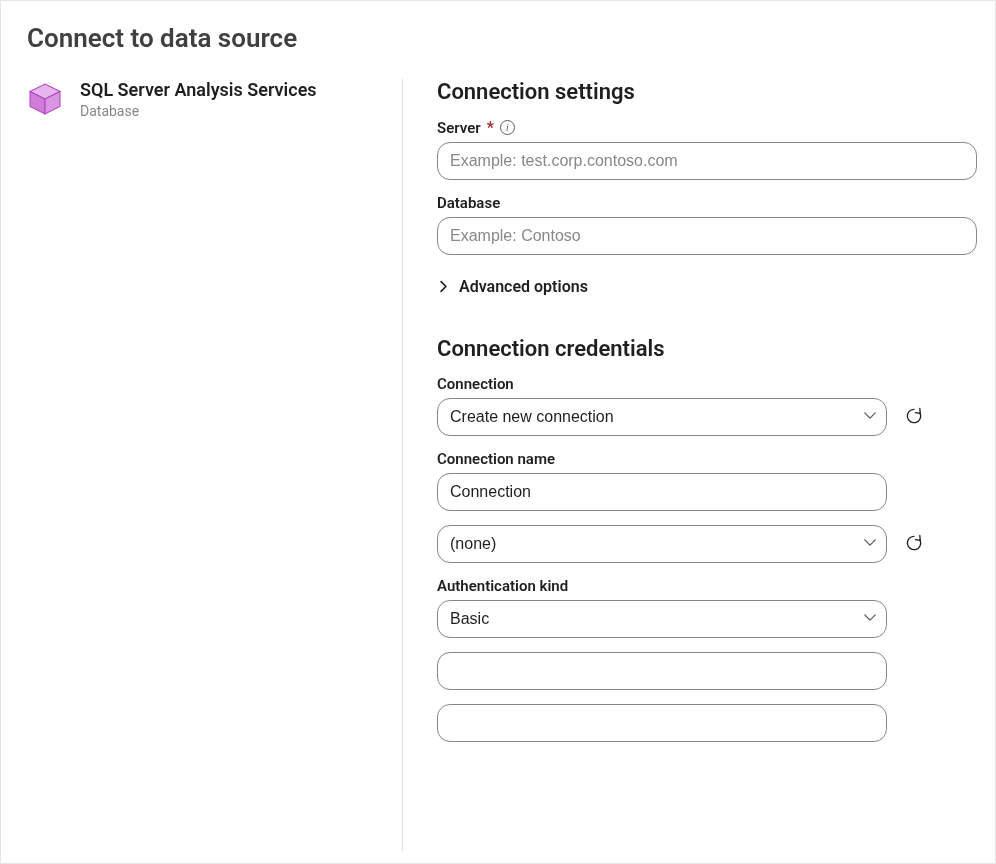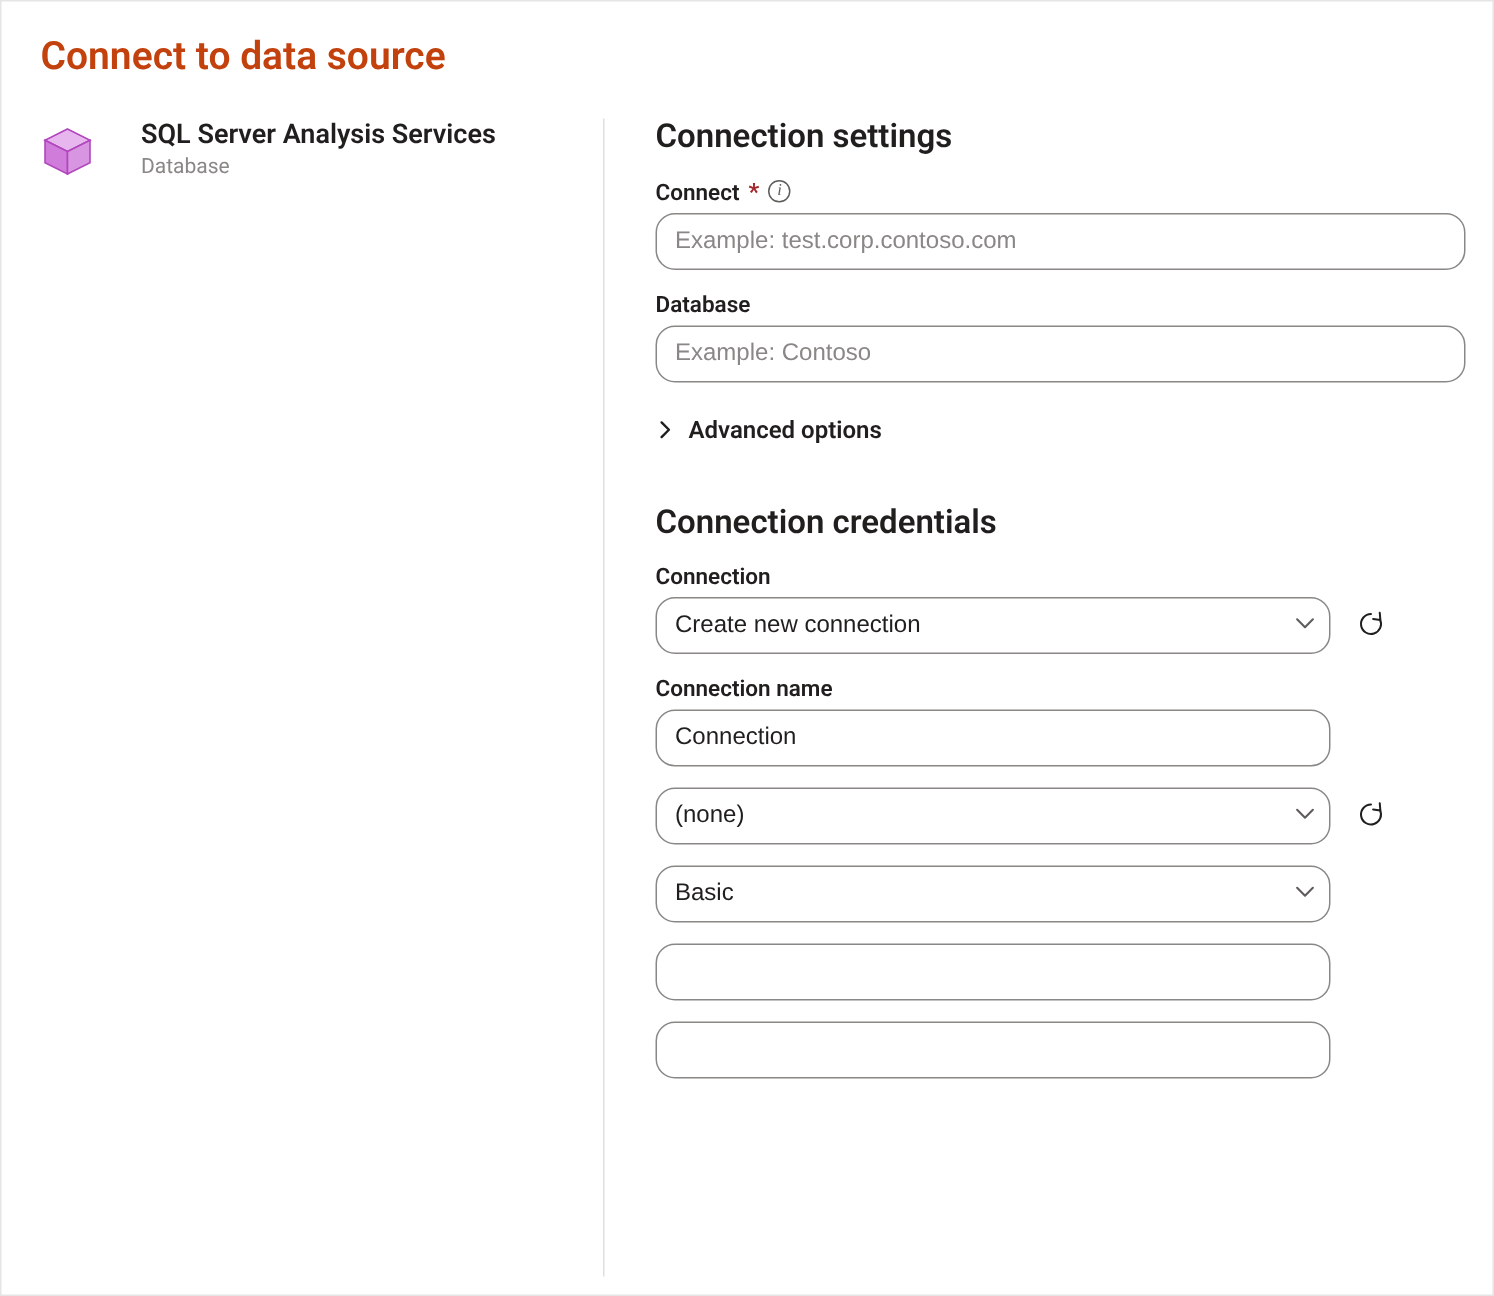--- a/index.html
+++ b/index.html
@@ -14,34 +14,34 @@
     height: 864px;
     border: 1px solid #e5e5e5;
     padding: 20px 26px 0 26px;
     position: relative;
     overflow: hidden;
   }
   .page-title {
     font-size: 26px;
     font-weight: 600;
     margin: 2px 0 26px 0;
-    color: #c2410c;
+    color: #404040;
   }
   .split {
     display: flex;
     align-items: stretch;
     height: calc(100% - 70px);
   }
   .left-col {
     width: 376px;
     flex: 0 0 376px;
     border-right: 1px solid #e1dfdd;
     padding-right: 20px;
   }
-  .source-row { display: flex; gap: 31px; align-items: flex-end; }
+  .source-row { display: flex; gap: 17px; align-items: center; }
   .cube-icon { width: 36px; height: 36px; flex: 0 0 36px; }
   .source-title { font-size: 18px; font-weight: 600; color: #201f1e; line-height: 1.2; }
   .source-sub   { font-size: 14px; color: #8a8886; margin-top: 2px; }
   .right-col {
     flex: 1 1 auto;
     padding-left: 34px;
   }
   h2.section {
     font-size: 22px;
     font-weight: 600;
@@ -116,21 +116,21 @@
         </div>
       </div>
     </div>
 
     <div class="right-col">
 
       <h2 class="section">Connection settings</h2>
 
       <div class="field">
         <div class="label-row">
-          <span class="label">Connect</span>
+          <span class="label">Server</span>
           <span class="req">*</span>
           <span class="info-icon">i</span>
         </div>
         <input class="text-input wide" type="text" placeholder="Example: test.corp.contoso.com" style="">
       </div>
 
       <div class="field">
         <div class="label-row">
           <span class="label">Database</span>
         </div>
@@ -194,20 +194,23 @@
               <svg viewBox="0 0 24 24" width="20" height="20">
                   <path d="M12 4 a8 8 0 1 0 7.2 4.5" fill="none" stroke="#201f1e" stroke-width="1.6" stroke-linecap="round"></path>
                   <path d="M19 3 L19.5 8.8 L13.7 8" fill="none" stroke="#201f1e" stroke-width="1.6" stroke-linecap="round" stroke-linejoin="round"></path>
                 </svg>
             </span>
           </button>
         </div>
       </div>
 
       <div class="field">
+        <div class="label-row">
+          <span class="label">Authentication kind</span>
+        </div>
         <div class="select-wrap mid">
           <input class="text-input" style="width: 100%; padding-right: 34px; cursor: pointer;" readonly="" value="Basic">
           <span class="chev">
             <svg viewBox="0 0 16 16" width="14" height="14">
                 <path d="M2 5 L8 11 L14 5" fill="none" stroke="#605e5c" stroke-width="1.6" stroke-linecap="round" stroke-linejoin="round"></path>
               </svg>
           </span>
         </div>
       </div>
 

